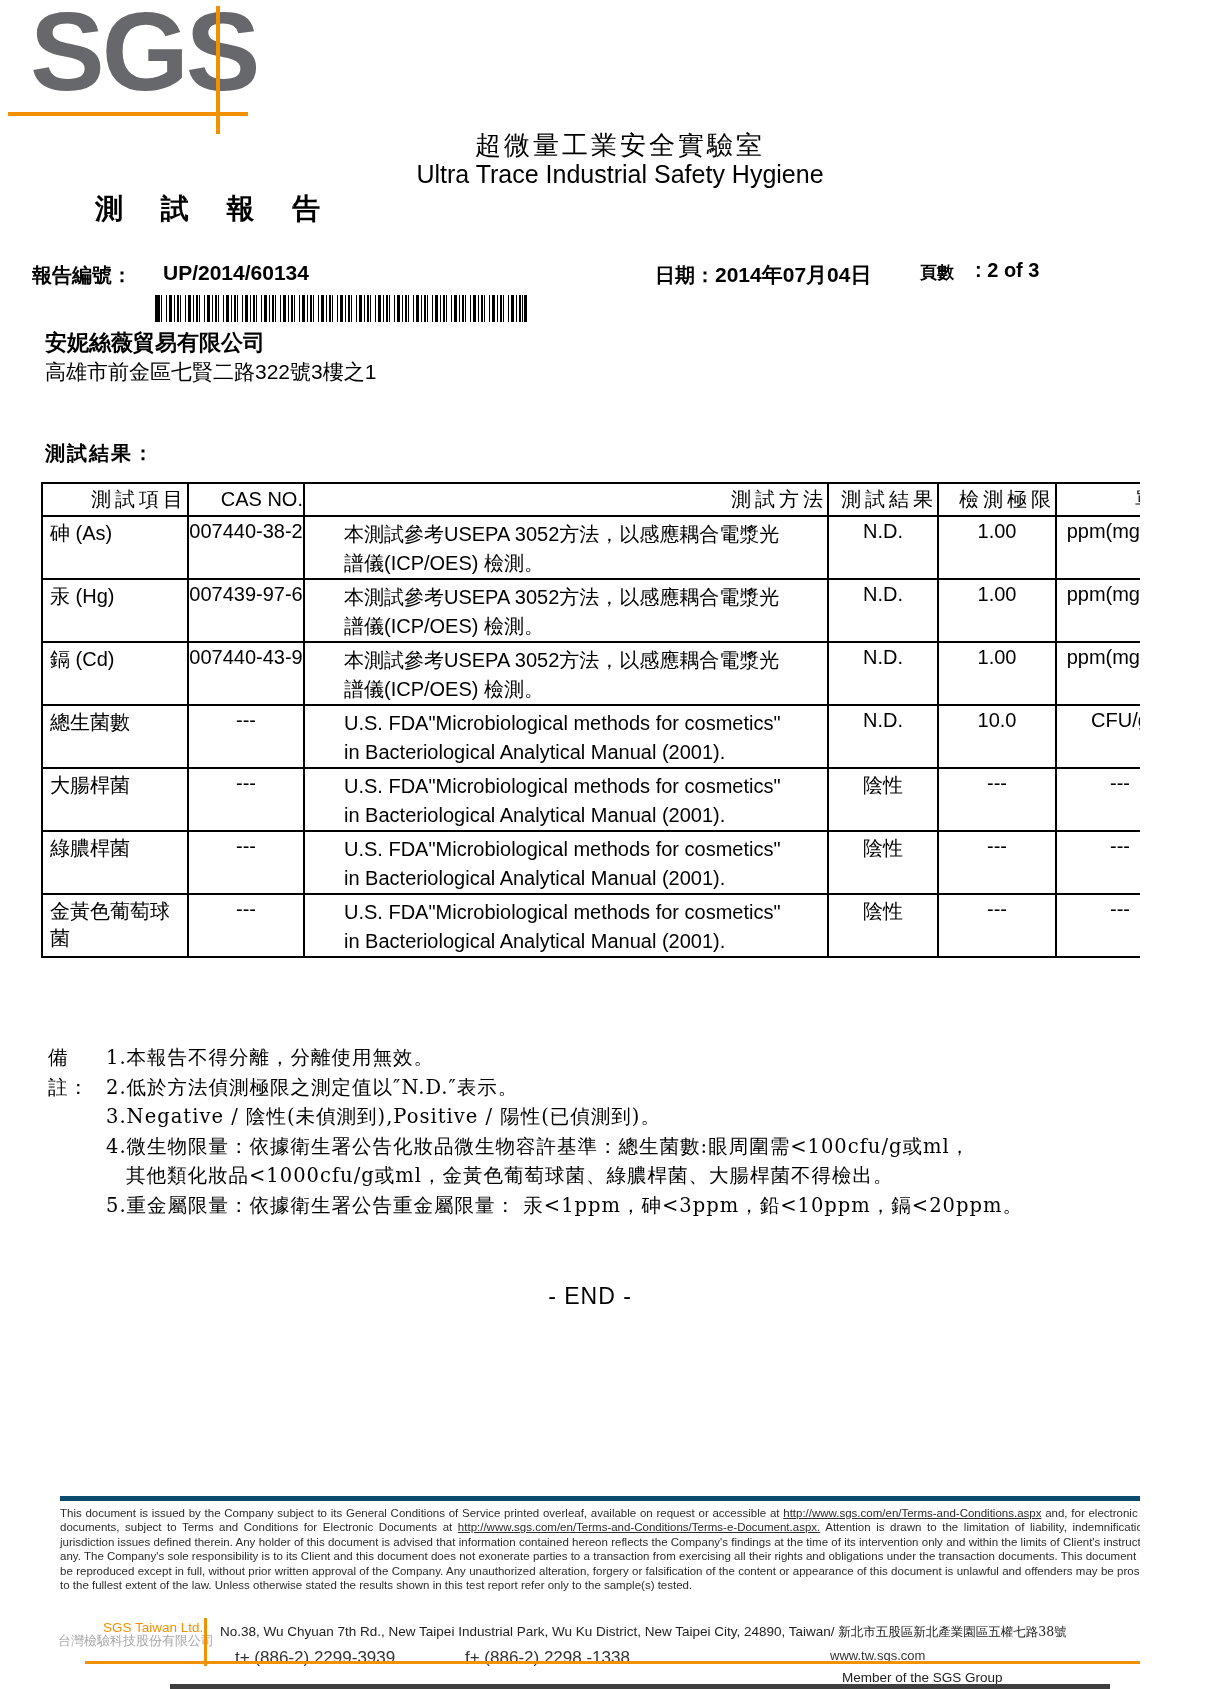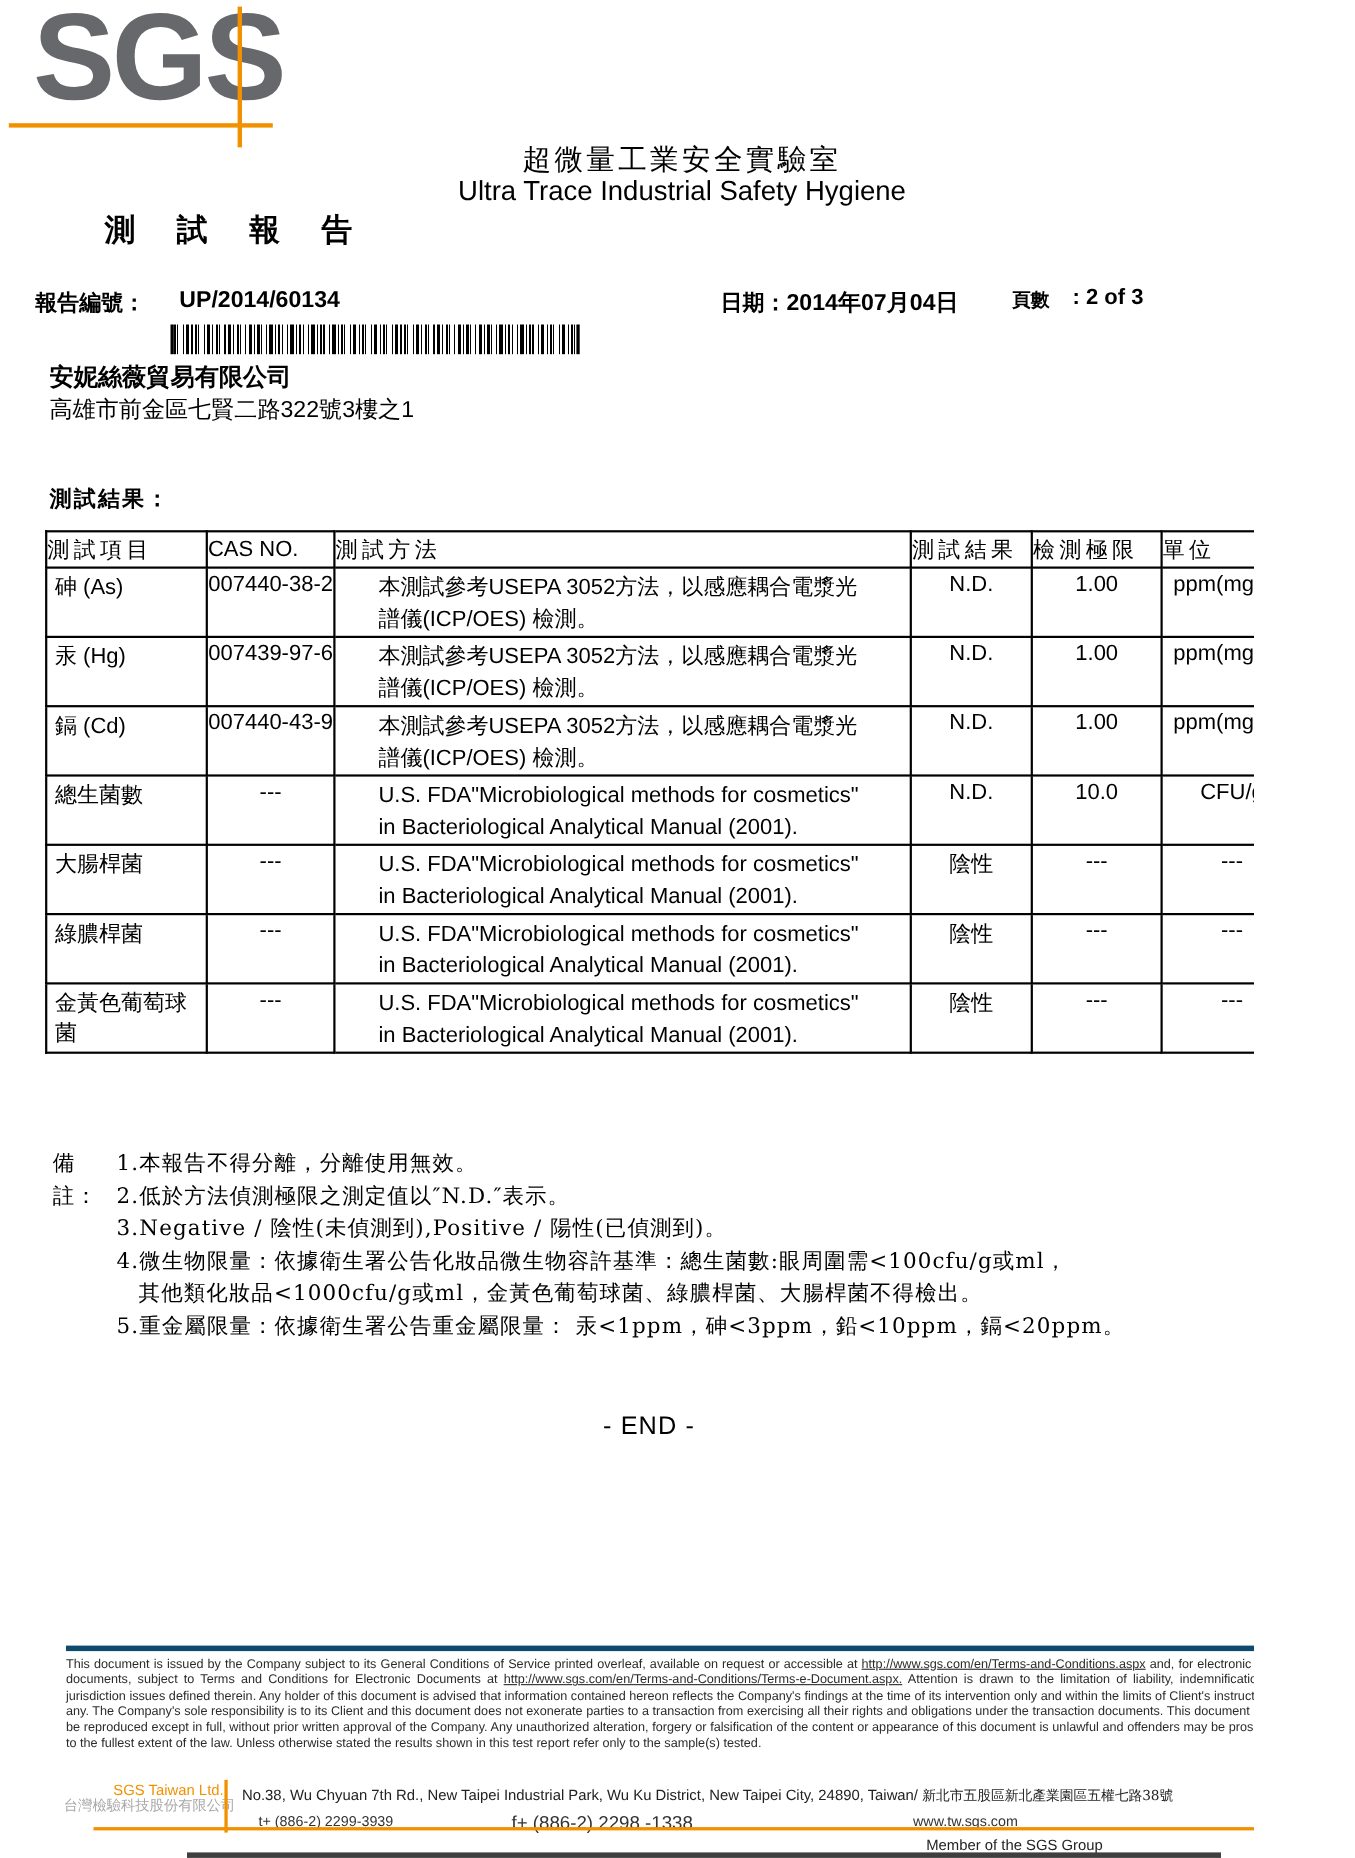--- a/index.html
+++ b/index.html
@@ -53,21 +53,21 @@
   .client-address { position:absolute; left:45px; top:358px; font-size:21px; }
   .results-label  { position:absolute; left:45px; top:440px; font-family:Liberation Mono, monospace; font-weight:bold; font-size:20px; letter-spacing:2px; }
   
   table.results {
     position:absolute; left:41px; top:482px; width:1142px;
     border-collapse:collapse; table-layout:fixed;
   }
   table.results th, table.results td { border:2px solid #000; }
   table.results th {
     height:33px; font-family:"DejaVu Serif", serif; font-weight:normal;
-    font-size:20px; letter-spacing:4px; text-align:left; vertical-align:middle;margin-top:32px;
+    font-size:20px; letter-spacing:4px; text-align:right; vertical-align:middle;margin-top:32px;
   }
   table.results th.cas { font-family:"Liberation Sans", sans-serif; letter-spacing:0; font-size:20px; }
   table.results td { height:62px; vertical-align:top; font-size:20px; padding-top:3px; }
   td.c-item   { padding-left:7px; text-align:left; }
   td.c-cas    { text-align:center; }
   td.c-method { padding-left:7px; text-align:left; }
   td.c-method div { line-height:29px;margin-left:32px; }
   td.c-result, td.c-limit, td.c-unit { text-align:center; }
   
   .notes { position:absolute; left:48px; top:1043px; width:1150px; display:flex;
@@ -84,21 +84,21 @@
     border-top:5px solid #0c4a6e; padding-top:5px;
     font-size:11.5px; line-height:14.4px; text-align:justify; color:#2b2b2b;
   }
   .legal .url { text-decoration:underline; }
   
   .company-zh { position:absolute; left:58px;  top:1632px; font-size:13px; color:#a9a9a9; }
   .company-en { position:absolute; left:103px; top:1620px; font-size:13.5px; color:#f29100; }
   .footer-vline { position:absolute; left:204px; top:1618px; width:3px; height:48px; background:#f29100; }
   .footer-address { position:absolute; left:220px; top:1624px; font-size:13.5px; color:#222; white-space:nowrap; }
   .footer-address .zh { font-family:"DejaVu Serif", serif; font-size:12.5px; }
-  .footer-phone   { position:absolute; left:235px; top:1648px; font-size:13px; color:#333; }
+  .footer-phone   { position:absolute; left:235px; top:1648px; font-size:17px; color:#333; }
   .footer-fax     { position:absolute; left:465px; top:1648px; font-size:17px; color:#333; }
   .footer-web     { position:absolute; left:830px; top:1648px; font-size:13px; color:#333; }
   .footer-hline   { position:absolute; left:85px;  top:1661px; width:1147px; height:3px; background:#f29100; }
   .member-text    { position:absolute; left:842px; top:1670px; font-size:13.5px; color:#222; }
   .bottom-bar     { position:absolute; left:170px; top:1684px; width:940px; height:5px; background:#3f3f3f; }
 </style>
 </head>
 <body>
 
 <div class="page">

